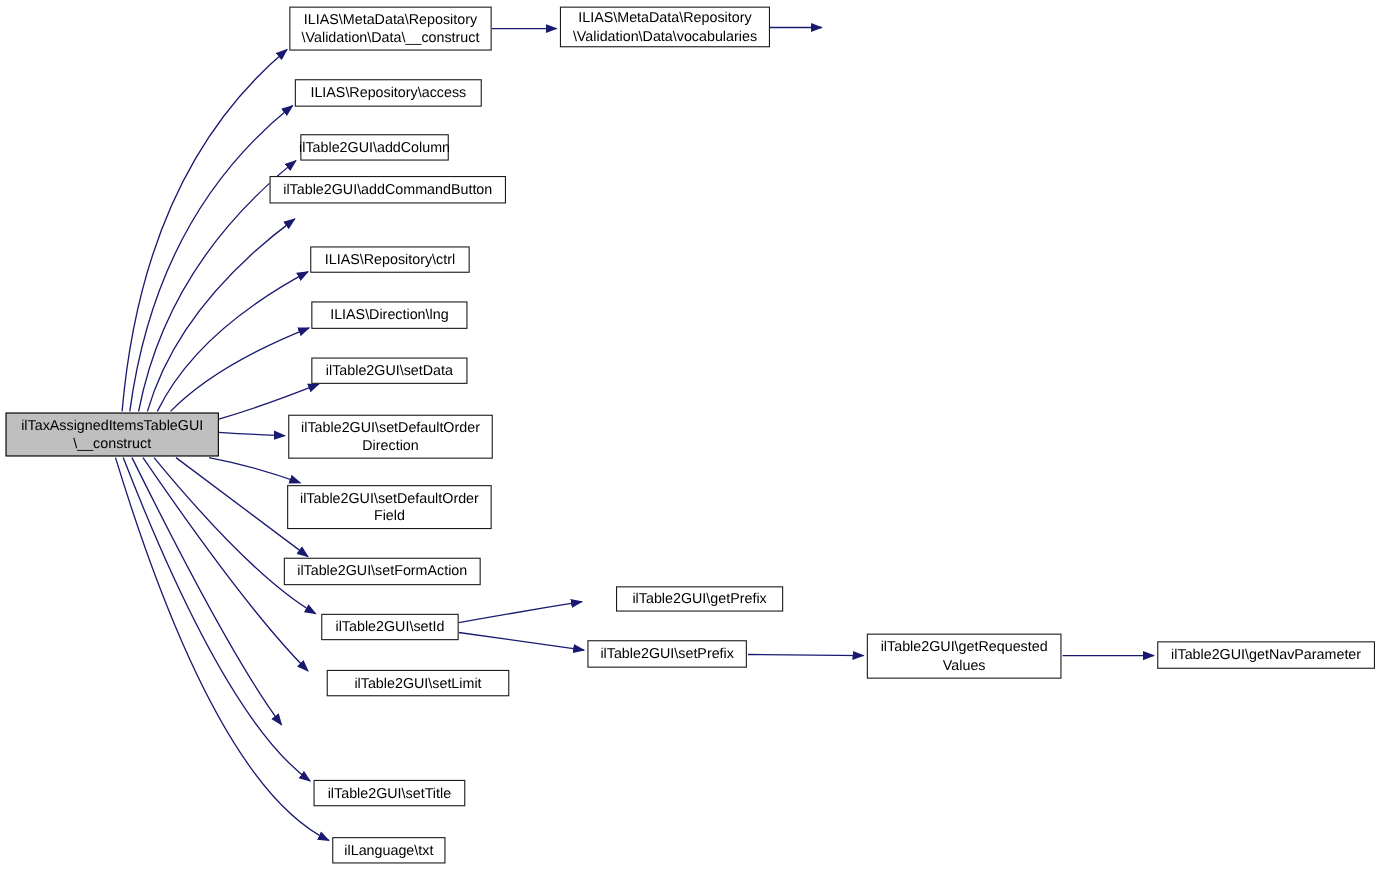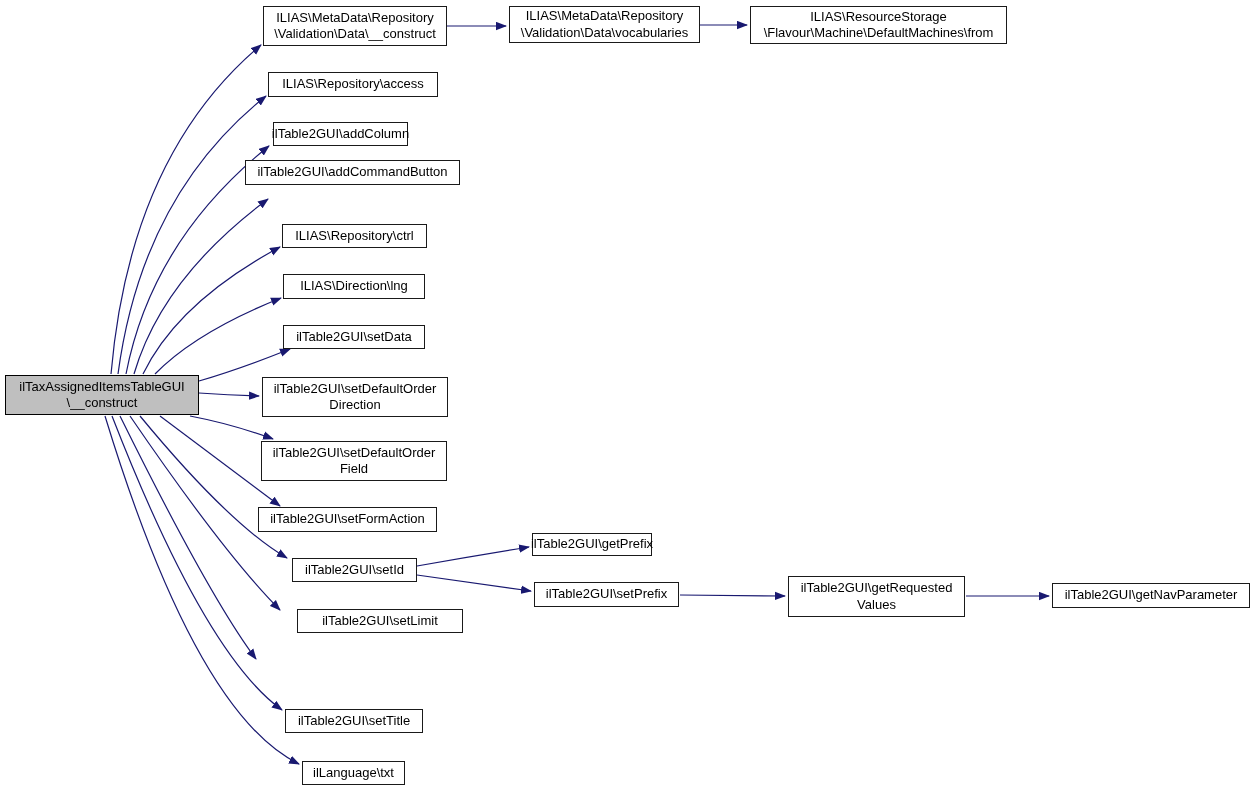--- a/index.html
+++ b/index.html
@@ -55,22 +55,20 @@
 
   <div class="node main" style="left:5px;top:375px;width:194px;height:40px">ilTaxAssignedItemsTableGUI
 \__construct</div>
 
   <div class="node" style="left:263px;top:6px;width:184px;height:40px">ILIAS\MetaData\Repository
 \Validation\Data\__construct</div>
 
   <div class="node" style="left:509px;top:6px;width:191px;height:37px">ILIAS\MetaData\Repository
 \Validation\Data\vocabularies</div>
 
-  <div class="node" style="left:750px;top:6px;width:257px;height:38px">ILIAS\ResourceStorage
-\Flavour\Machine\DefaultMachines\from</div>
 
   <div class="node" style="left:268px;top:72px;width:170px;height:25px">ILIAS\Repository\access</div>
 
   <div class="node" style="left:273px;top:122px;width:135px;height:24px">ilTable2GUI\addColumn</div>
 
   <div class="node" style="left:245px;top:160px;width:215px;height:25px">ilTable2GUI\addCommandButton</div>
 
   <div class="node" style="left:282px;top:224px;width:145px;height:24px">ILIAS\Repository\ctrl</div>
 
   <div class="node" style="left:283px;top:274px;width:142px;height:25px">ILIAS\Direction\lng</div>
@@ -87,21 +85,21 @@
 
   <div class="node" style="left:292px;top:558px;width:125px;height:24px">ilTable2GUI\setId</div>
 
   <div class="node" style="left:297px;top:609px;width:166px;height:24px">ilTable2GUI\setLimit</div>
 
 
   <div class="node" style="left:285px;top:709px;width:138px;height:24px">ilTable2GUI\setTitle</div>
 
   <div class="node" style="left:302px;top:761px;width:103px;height:24px">ilLanguage\txt</div>
 
-  <div class="node" style="left:532px;top:533px;width:120px;height:23px">ilTable2GUI\getPrefix</div>
+  <div class="node" style="left:560px;top:533px;width:152px;height:23px">ilTable2GUI\getPrefix</div>
 
   <div class="node" style="left:534px;top:582px;width:145px;height:25px">ilTable2GUI\setPrefix</div>
 
   <div class="node" style="left:788px;top:576px;width:177px;height:41px">ilTable2GUI\getRequested
 Values</div>
 
   <div class="node" style="left:1052px;top:583px;width:198px;height:25px">ilTable2GUI\getNavParameter</div>
 
 </div>
 

